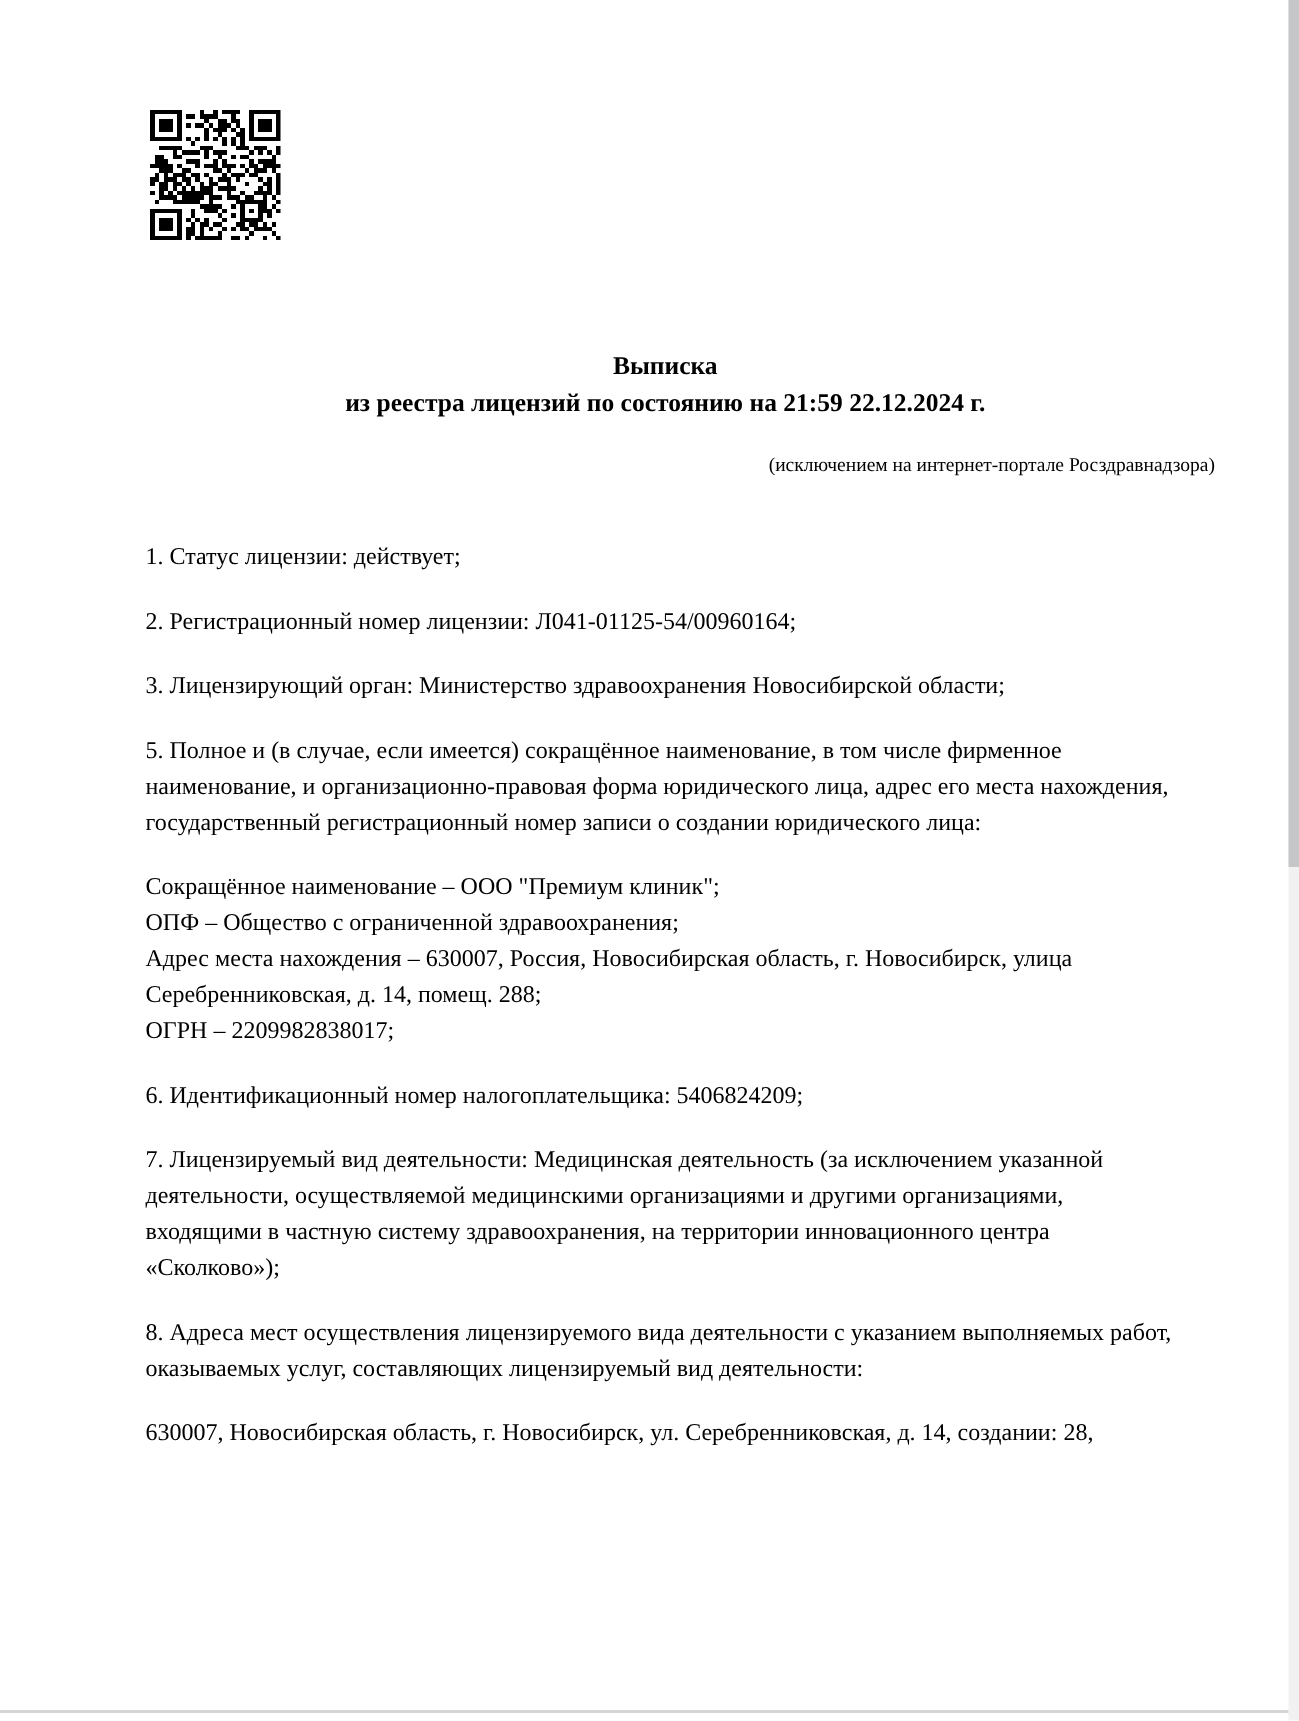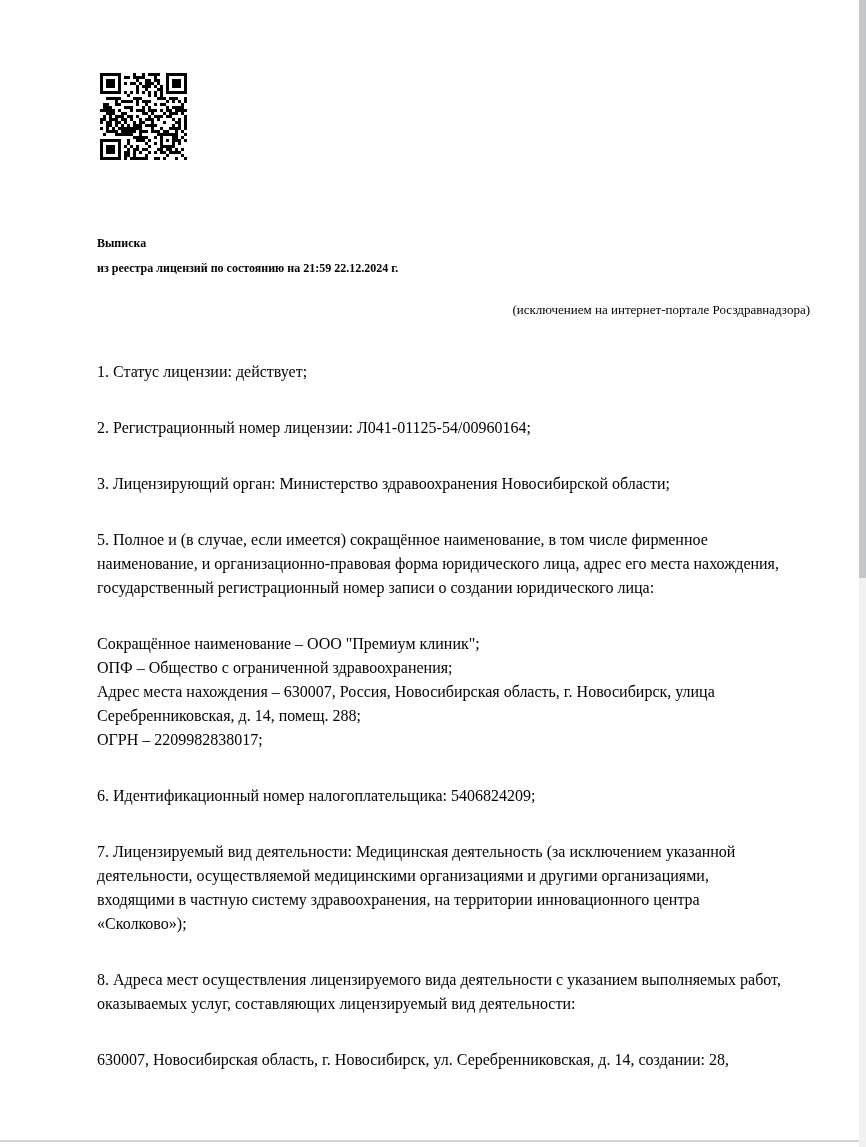--- a/index.html
+++ b/index.html
@@ -17,37 +17,37 @@
     padding: 0 69px 0 97px;
   }
   .qr {
     display: block;
     margin: 73px 0 0 3px;
     width: 87px; height: 87px;
     shape-rendering: crispEdges;
   }
   .title-block {
     margin-top: 71px;
-    text-align: left;
+    text-align: center;
     font-weight: bold;
-    font-size: 12px;
+    font-size: 17px;
     line-height: 25px;
   }
   .subtitle {
     margin-top: 20px;
     margin-right: -20px;
     text-align: right;
     font-size: 13px;
     line-height: 17px;
   }
   .content {
     margin-top: 42px;
     display: flex;
     flex-direction: column;
-    gap: 32px;
+    gap: 19px;
     font-size: 16px;
     line-height: 24px;
   }
   .content p { margin: 0; }
   .org-block div { margin: 0; }
   .scrollbar {
     position: absolute;
     top: 0; right: 0;
     width: 7px; height: 1147px;
   }

